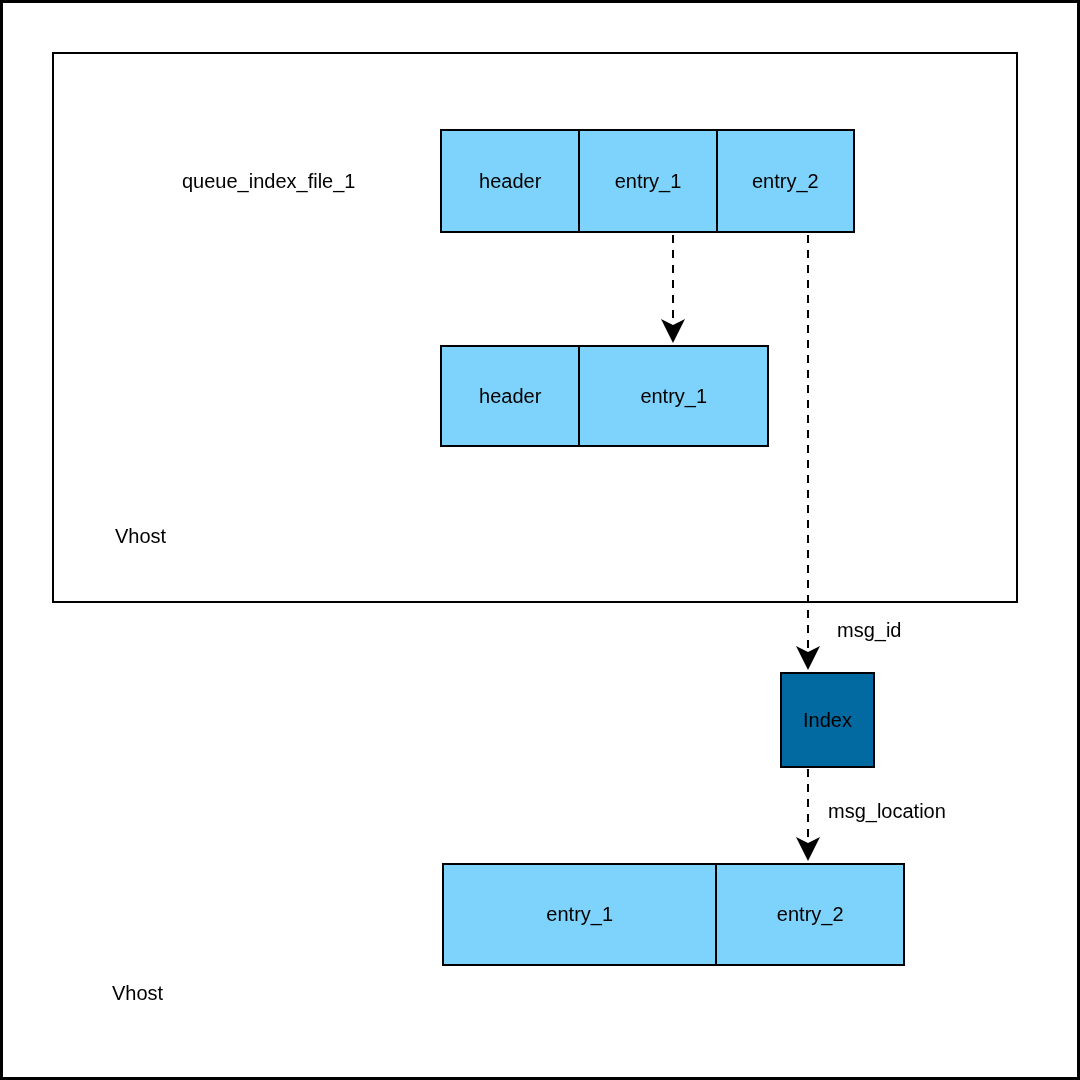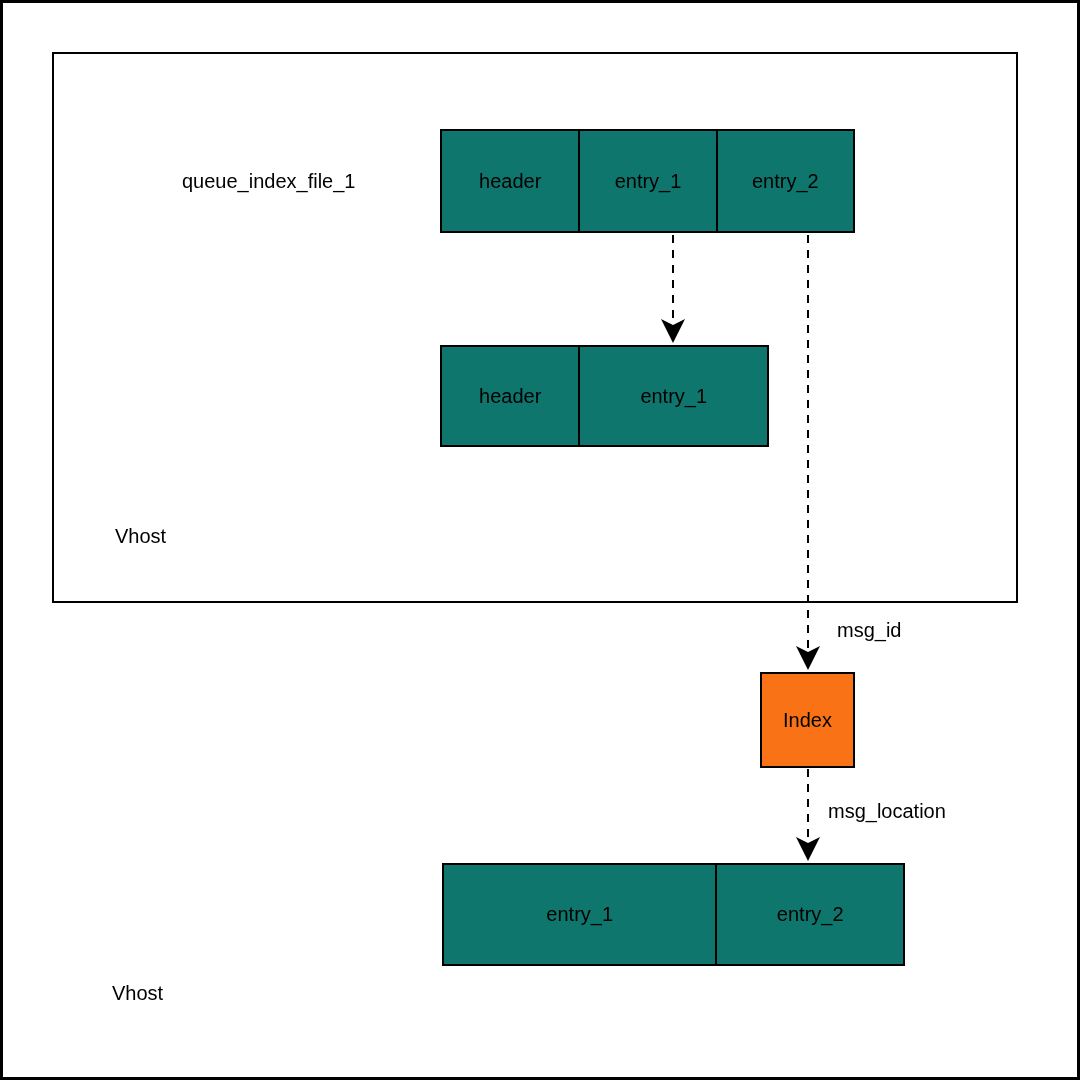--- a/index.html
+++ b/index.html
@@ -22,39 +22,40 @@
     position: absolute;
     border: 2px solid #000000;
     box-sizing: border-box;
     background: transparent;
   }
   .row {
     position: absolute;
     display: flex;
     border: 2px solid #000000;
     box-sizing: border-box;
-    background: #0f766e;
+    background: #7dd3fc;
   }
   .cell {
     display: flex;
     align-items: center;
     justify-content: center;
     font-size: 20px;
     box-sizing: border-box;
   }
   .cell + .cell { border-left: 2px solid #000000; }
   .node {
     position: absolute;
     border: 2px solid #000000;
     box-sizing: border-box;
-    background: #f97316;
+    background: #0369a1;
     display: flex;
     align-items: center;
     justify-content: center;
     font-size: 20px;
+    margin-left: 20px;
   }
   .label {
     position: absolute;
     font-size: 20px;
     line-height: 26px;
     white-space: nowrap;
   }
   .label.centered { text-align: left; }
   #connector-layer {
     position: absolute;

